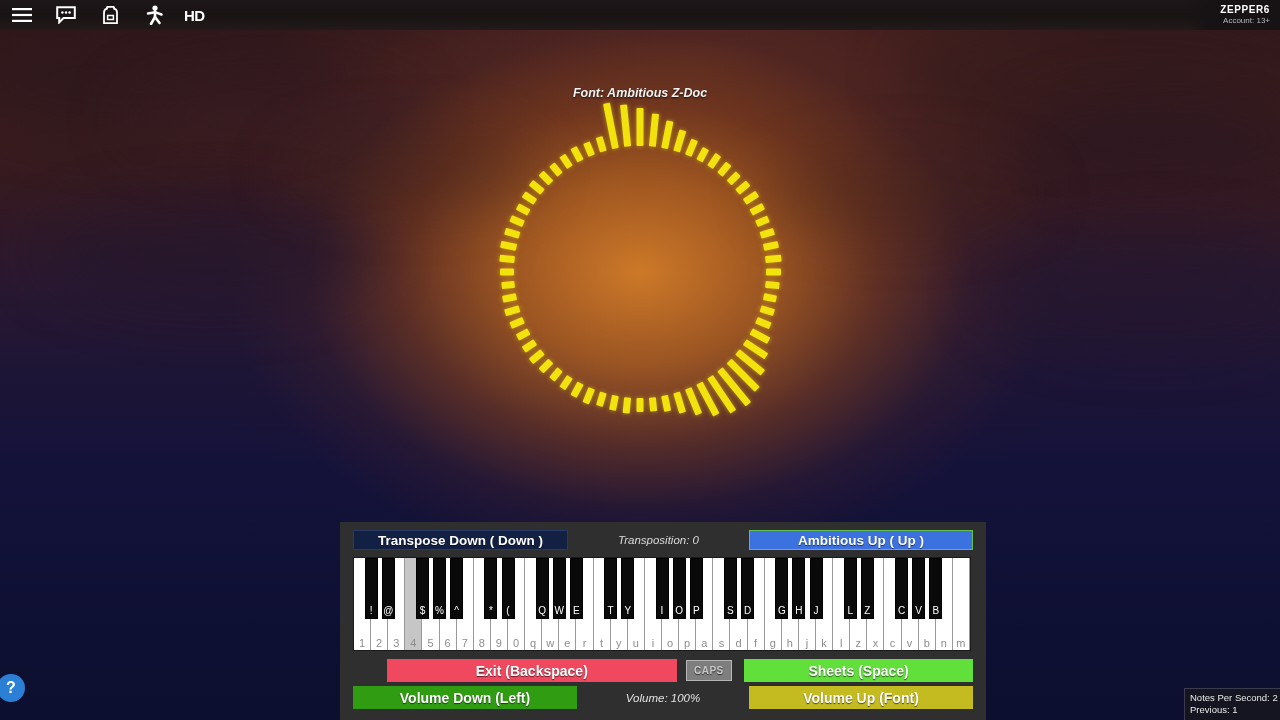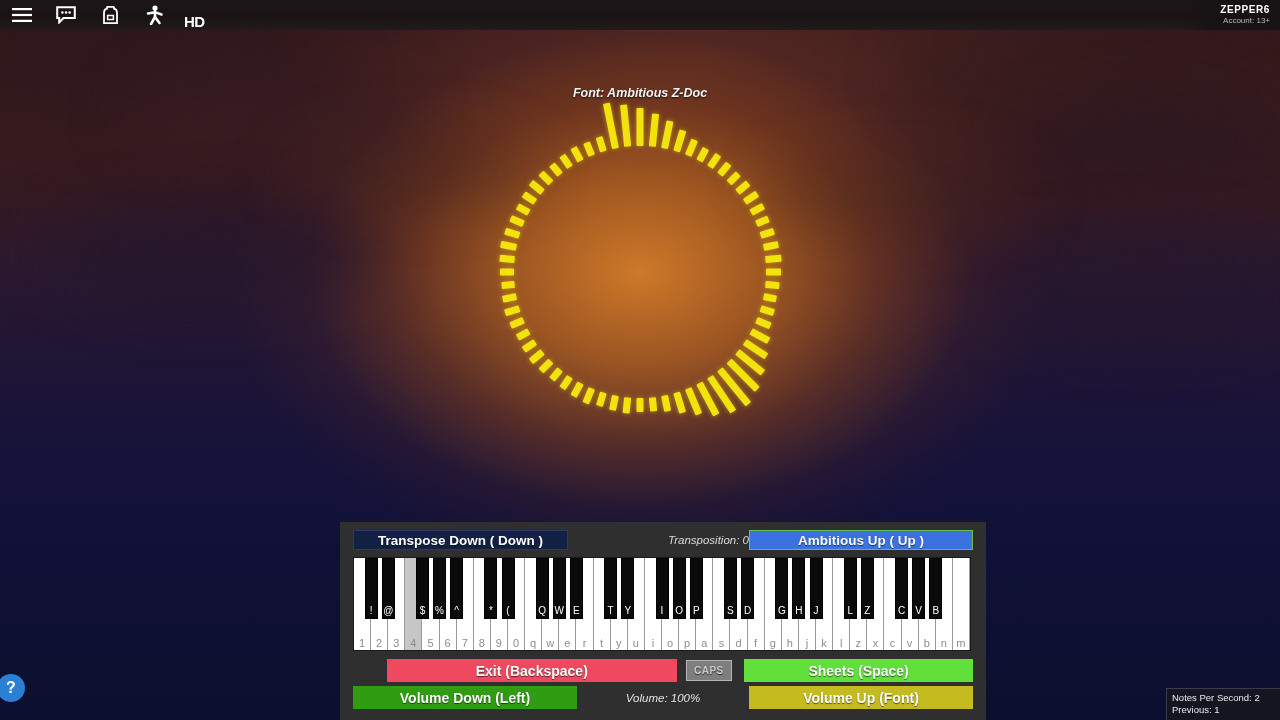--- a/index.html
+++ b/index.html
@@ -50,21 +50,21 @@
   .c6 { left: 980px; top: 230px; width: 340px; height: 120px; background: rgba(34,22,46,0.5); }
   .c7 { left: 280px; top: 130px; width: 260px; height: 80px; background: rgba(70,36,28,0.35); }
   .c8 { left: 760px; top: 150px; width: 280px; height: 85px; background: rgba(70,36,28,0.3); }
 
   
   .topbar {
     position: absolute; left: 0; top: 0; width: 1280px; height: 30px;
     background: linear-gradient(180deg, #1c1618 0%, #191314 55%, #231a1a 100%);
     display: flex; align-items: center; z-index: 60;
   }
-  .topbar-left { display: flex; align-items: flex-end; height: 30px; }
+  .topbar-left { display: flex; align-items: center; height: 30px; }
   .tb-icon {
     width: 44px; height: 30px;
     display: flex; align-items: center; justify-content: center;
     color: #ffffff;
   }
   .tb-icon svg { display: block; }
   .hd-text {
     color: #ffffff; font-weight: bold; font-size: 15px;
     letter-spacing: -0.5px; padding: 0 8px;
   }
@@ -127,21 +127,21 @@
     font-weight: bold; color: #ffffff;
     text-shadow: 0 1px 1px rgba(0,0,0,0.6);
     font-size: 13.5px;
     height: 20px;
     user-select: none;
   }
   .btn-transpose-down {
     width: 215px; background: #122044; border: 1px solid #2a3a66;
   }
   .transposition-label {
-    flex: 1; text-align: right;
+    flex: 1; text-align: center;
     color: #d9d9d9; font-size: 11.5px; font-style: italic;
   }
   .btn-transpose-up {
     width: 224px; background: #3b72e0; border: 1px solid #63c24e;
   }
 
   
   .keyboard {
     position: relative;
     width: 618px; height: 94px;
@@ -185,21 +185,21 @@
   .btn-sheets { width: 256px; height: 23px; background: #61e03c; font-size: 14px; margin-left: 12px; }
   .btn-voldown { width: 224px; height: 23px; background: #2f9c12; font-size: 14px; }
   .volume-label {
     flex: 1; text-align: center; color: #e2e2e2; font-size: 11.5px; font-style: italic;
   }
   .btn-volup { width: 224px; height: 23px; background: #c3bb20; font-size: 14px; }
 
   
   .nps-panel {
     position: absolute; right: 0; bottom: 0;
-    width: 114px; height: 32px;
+    width: 96px; height: 32px;
     background: #151521;
     border-left: 1px solid #3b3b50;
     border-top: 1px solid #3b3b50;
     padding: 3px 4px 0 5px;
     z-index: 40;
   }
   .nps-line { color: #e9e9e9; font-size: 9.5px; line-height: 12px; white-space: nowrap; }
 
   
   .help-btn {

